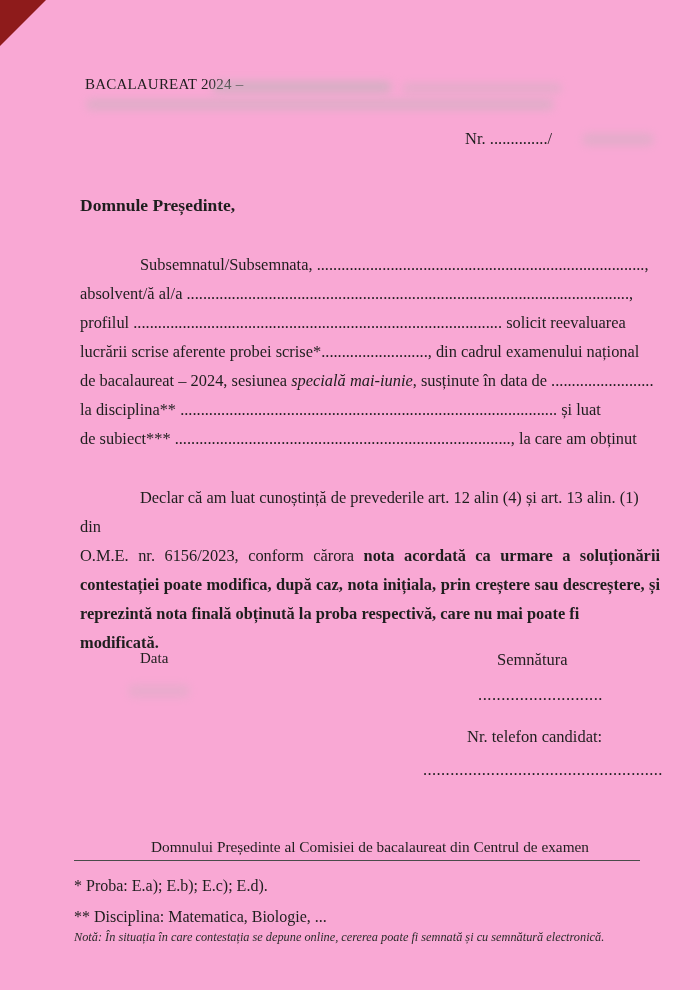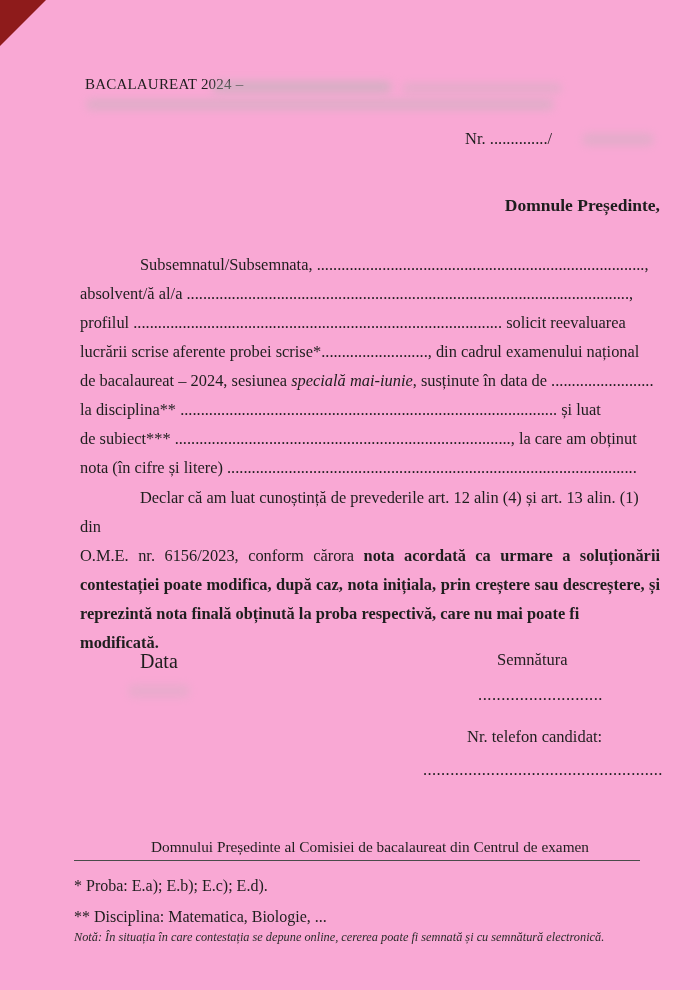--- a/index.html
+++ b/index.html
@@ -12,31 +12,31 @@
     border-top:46px solid #8e1b1b;border-right:46px solid transparent;
   }
   .header-title{position:absolute;top:76px;left:85px;font-size:15px;letter-spacing:.2px;}
   .redact{position:absolute;background:#b5b5b5;filter:blur(4px);border-radius:6px;}
   .r1{top:81px;left:212px;width:180px;height:12px;opacity:.50;}
   .r2{top:83px;left:402px;width:160px;height:10px;opacity:.30;}
   .r3{top:99px;left:86px;width:468px;height:11px;opacity:.38;}
   .r4{top:133px;left:582px;width:72px;height:13px;opacity:.30;}
   .r5{top:684px;left:128px;width:62px;height:14px;opacity:.22;}
   .nr-line{position:absolute;top:129px;left:465px;font-size:16.5px;}
-  .salutation{position:absolute;top:195px;left:80px;width:580px;text-align:right;font-weight:bold;font-size:17.5px;}
+  .salutation{position:absolute;top:195px;left:80px;width:580px;text-align:left;font-weight:bold;font-size:17.5px;}
   .body-text{position:absolute;left:80px;width:580px;font-size:16.4px;}
   .para-request{top:250px;}
   .para-declaration{top:483px;}
   .line{line-height:29px;white-space:nowrap;}
   .line.wrapok{white-space:normal;}
   .indent{text-indent:60px;}
   .it{font-style:italic;}
   .b{font-weight:bold;}
   .just{white-space:normal;text-align:justify;text-align-last:justify;}
-  .date-label{position:absolute;top:650px;left:140px;font-size:20px;}
+  .date-label{position:absolute;top:650px;left:140px;font-size:15px;}
   .sig-label{position:absolute;top:650px;left:497px;font-size:16.5px;}
   .sig-dots{position:absolute;top:685px;left:478px;font-size:16.5px;letter-spacing:.5px;}
   .phone-label{position:absolute;top:727px;left:467px;font-size:16.5px;}
   .phone-dots{position:absolute;top:760px;left:423px;font-size:16.5px;letter-spacing:.4px;}
   .addressee{position:absolute;top:838px;left:80px;width:580px;text-align:center;font-size:15.3px;}
   .rule{position:absolute;top:860px;left:74px;width:566px;border-top:1.5px solid #4a4a4a;}
   .footnotes{position:absolute;top:864px;left:74px;font-size:16px;}
   .footnotes div{line-height:19px;margin-top:12px;}
   .note{position:absolute;top:930px;left:74px;font-size:12.3px;font-style:italic;color:#2a2a2a;}
 </style>
@@ -58,21 +58,20 @@
   <div class="salutation">Domnule Președinte,</div>
 
   <div class="body-text para-request">
     <div class="line indent">Subsemnatul/Subsemnata, ................................................................................,</div>
     <div class="line">absolvent/ă al/a ............................................................................................................,</div>
     <div class="line">profilul .......................................................................................... solicit reevaluarea</div>
     <div class="line">lucrării scrise aferente probei scrise*.........................., din cadrul examenului național</div>
     <div class="line"><span>de bacalaureat – 2024, sesiunea </span><span class="it">specială mai-iunie</span><span>, susținute în data de .........................</span></div>
     <div class="line">la disciplina** ............................................................................................ și luat</div>
     <div class="line">de subiect*** .................................................................................., la care am obținut</div>
-    <div class="line">nota (în cifre și litere) ....................................................................................................</div>
   </div>
 
   <div class="body-text para-declaration">
     <div class="line indent wrapok">Declar că am luat cunoștință de prevederile art. 12 alin (4) și art. 13 alin. (1) din</div>
     <div class="line just"><span>O.M.E. nr. 6156/2023, conform cărora </span><span class="b">nota acordată ca urmare a soluționării</span></div>
     <div class="line just b">contestației poate modifica, după caz, nota inițiala, prin creștere sau descreștere, și</div>
     <div class="line wrapok b">reprezintă nota finală obținută la proba respectivă, care nu mai poate fi modificată.</div>
   </div>
 
   <div class="date-label">Data</div>

